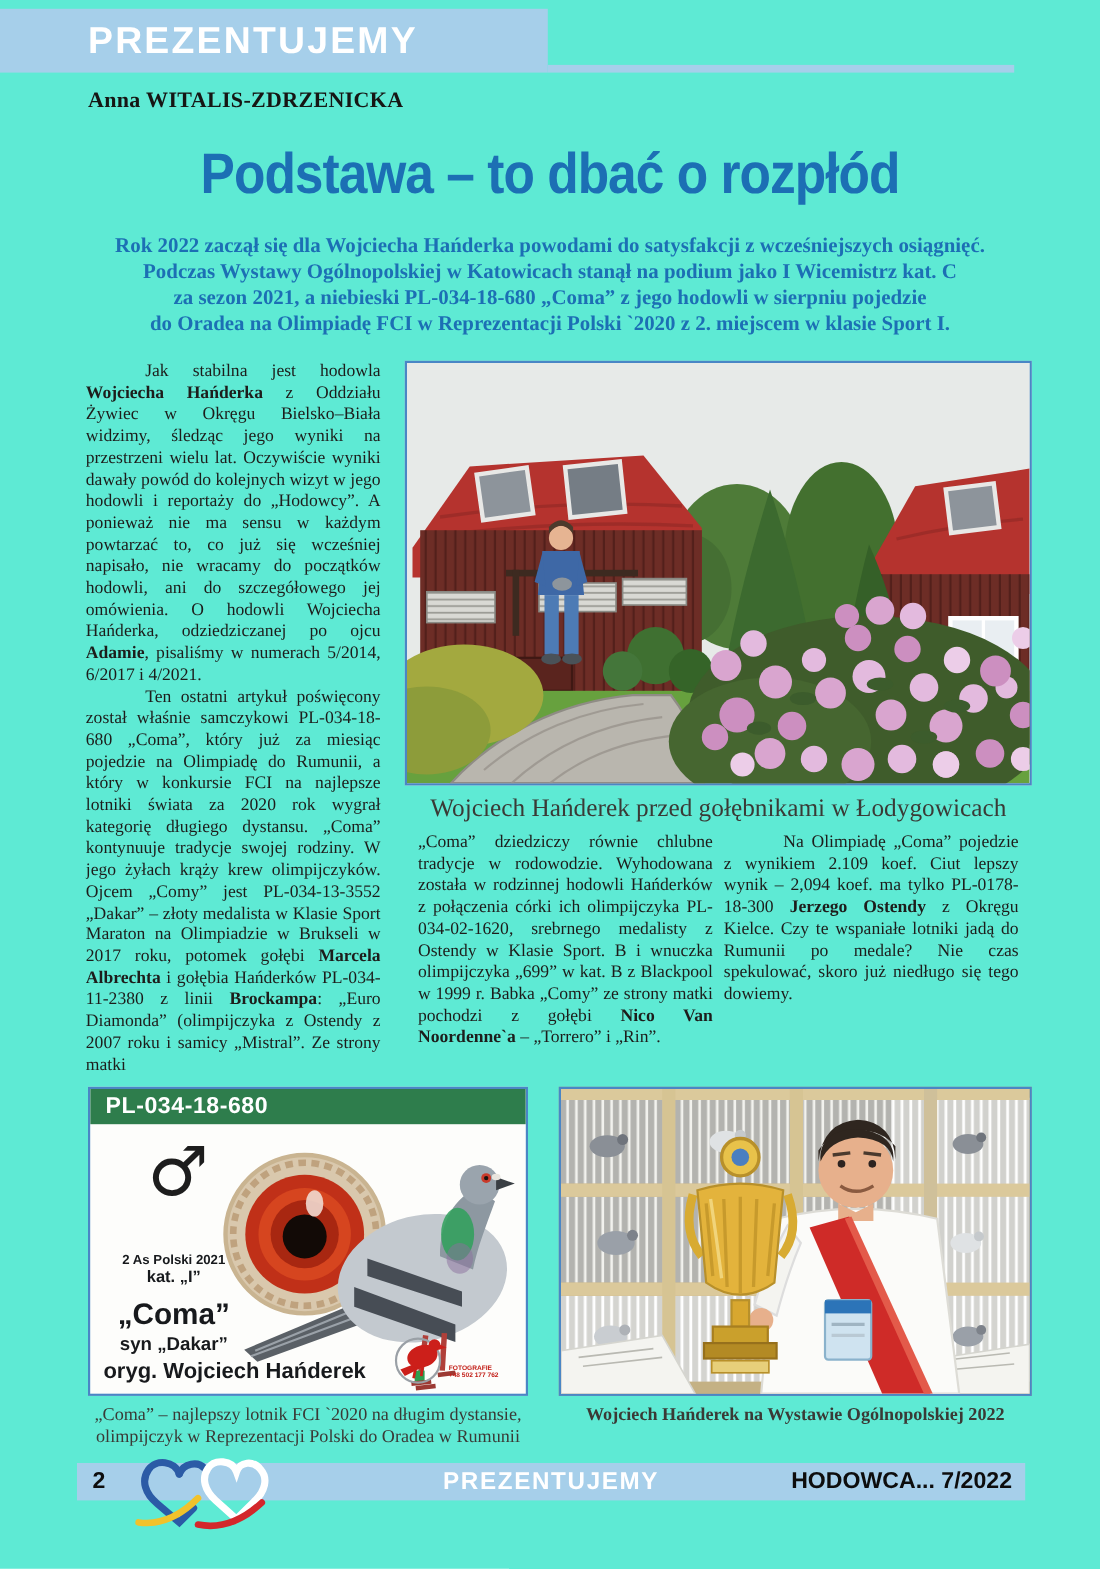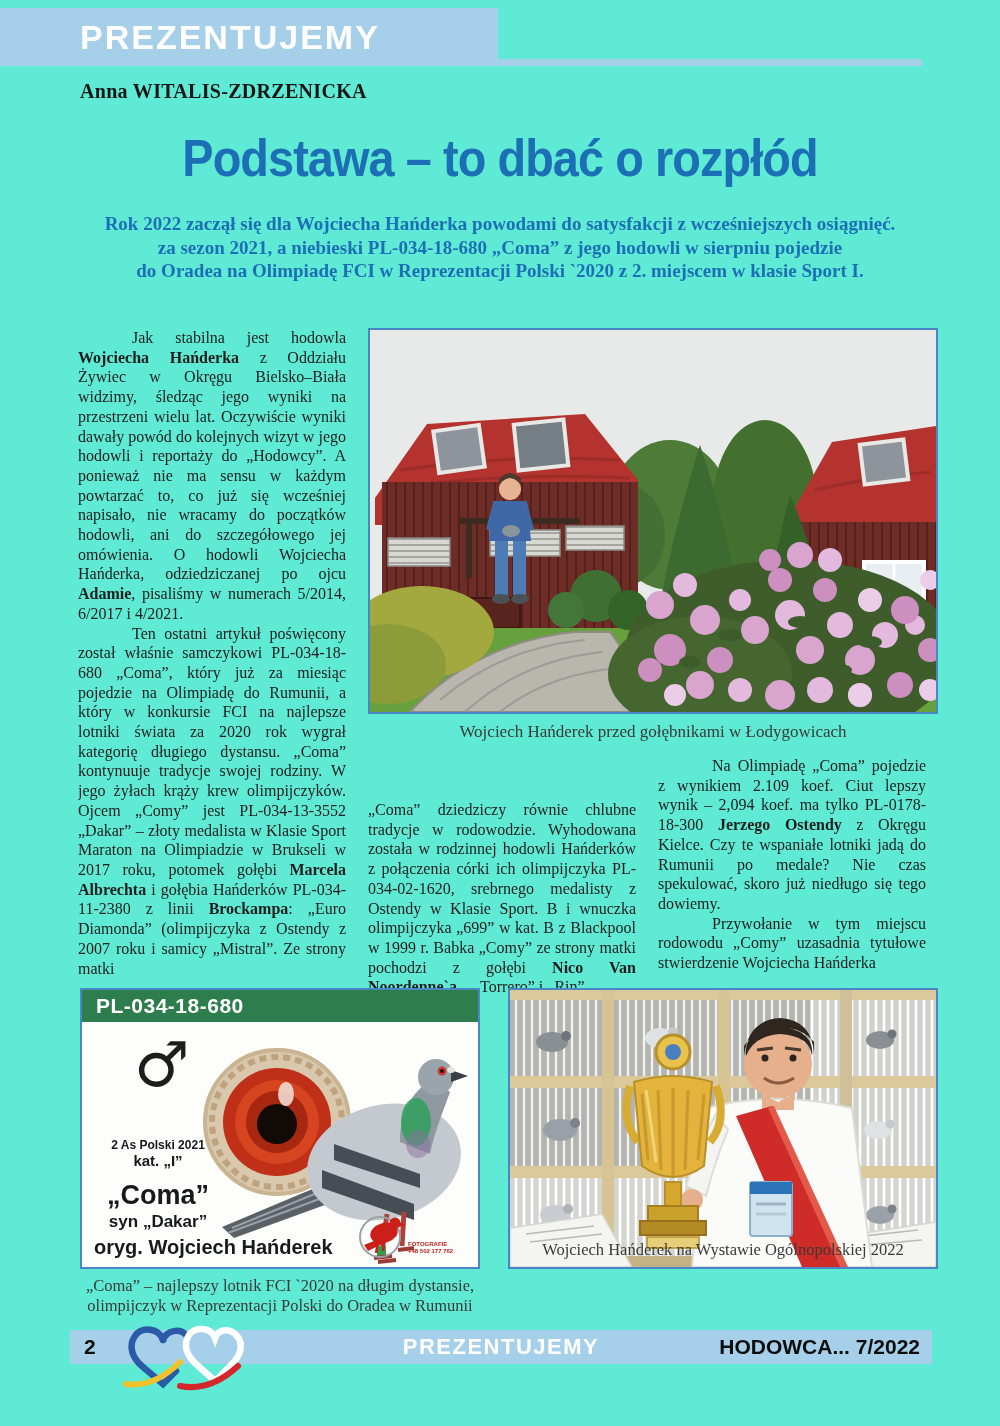--- a/index.html
+++ b/index.html
@@ -13,44 +13,44 @@
   .author { position:absolute; left:80px; top:80px; font-size:20px; font-weight:bold; color:#161614; letter-spacing:.3px; }
   .title { position:absolute; left:0; top:128px; width:1000px; text-align:center; font-family:"Liberation Sans",sans-serif; font-weight:bold; font-size:52px; color:var(--title-blue,#1c6fb4); transform:scaleX(.9); transform-origin:center; letter-spacing:-1px; }
   .lead { position:absolute; left:50px; top:212px; width:900px; text-align:center; font-size:19px; font-weight:bold; line-height:23.5px; color:var(--title-blue,#1c6fb4); }
 
   
   .col { position:absolute; width:268px; overflow:hidden; font-size:16px; line-height:19.7px; color:#1d1d1b; text-align:justify; }
   .col p { margin:0; }
   .col p.ind { text-indent:54px; }
   .col .b { font-weight:bold; }
   .col-left  { left:78px;  top:328px; height:652px; }
-  .col-mid   { left:368px; top:756px; height:228px;margin-top:44px; }
+  .col-mid   { left:380px; top:756px; height:228px; }
   .col-right { left:658px; top:756px; height:228px; }
 
   
   .photo-main { position:absolute; left:368px; top:328px; width:570px; height:386px; border:2px solid var(--border-blue,#4a86c5); background:#e7eae8; }
-  .caption-main { position:absolute; left:368px; top:722px; width:570px; text-align:center; font-size:17px; color:#3a3a36; }
+  .caption-main { position:absolute; left:368px; top:722px; width:570px; text-align:center; font-size:23px; color:#3a3a36; }
 
   .card { position:absolute; left:80px; top:988px; width:400px; height:281px; border:2px solid var(--border-blue,#4a86c5); background:#fdfdfb; overflow:hidden; }
   .card-header { position:absolute; left:0; top:0; width:100%; height:32px; background:var(--card-green,#2e7d4c); color:#fff; font-family:"Liberation Sans",sans-serif; font-weight:bold; font-size:21px; line-height:32px; padding-left:14px; letter-spacing:.5px; }
   .card-art { position:absolute; left:0; top:32px; width:400px; height:249px; }
   .card-sex { position:absolute; left:52px; top:44px; font-family:"DejaVu Sans",sans-serif; font-size:62px; color:#1d1d1d; line-height:62px; }
   .card-award { position:absolute; left:6px; top:148px; width:140px; text-align:center; font-family:"Liberation Sans",sans-serif; font-weight:bold; color:#17191c; }
   .card-award .l1 { font-size:12px; }
   .card-award .l2 { font-size:15px; }
   .card-name { position:absolute; left:6px; top:190px; width:140px; text-align:center; font-family:"Liberation Sans",sans-serif; font-weight:bold; font-size:27px; color:#17191c; }
   .card-lineage { position:absolute; left:6px; top:222px; width:140px; text-align:center; font-family:"Liberation Sans",sans-serif; font-weight:bold; font-size:17px; color:#17191c; }
   .card-origin { position:absolute; left:12px; bottom:8px; font-family:"Liberation Sans",sans-serif; font-weight:bold; font-size:20px; color:#17191c; }
   .card-credit { position:absolute; right:8px; bottom:6px; width:120px; height:50px; }
   .card-credit .txt { position:absolute; right:0; bottom:6px; width:62px; text-align:left; font-family:"Liberation Sans",sans-serif; font-weight:bold; color:#c32019; font-size:6px; line-height:7px; }
 
   .photo-trophy { position:absolute; left:508px; top:988px; width:430px; height:281px; border:2px solid var(--border-blue,#4a86c5); background:#c4b184; }
   .caption-two { position:absolute; text-align:center; font-size:16.5px; line-height:20px; color:#3a3a36; }
   .caption-card { left:55px; top:1276px; width:450px; }
-  .caption-trophy { left:498px; top:1240px; width:450px; }
+  .caption-trophy { left:498px; top:1276px; width:450px;font-weight:bold; }
 
   
   .footer-band { position:absolute; left:70px; top:1330px; width:862px; height:34px; background:var(--band-blue,#a6cfea); }
   .footer-page { position:absolute; left:14px; top:0; line-height:34px; font-family:"Liberation Sans",sans-serif; font-weight:bold; font-size:21px; color:#0d0d0d; }
   .footer-center { position:absolute; left:0; top:0; width:100%; text-align:center; line-height:34px; font-family:"Liberation Sans",sans-serif; font-weight:bold; font-size:22px; letter-spacing:1.5px; color:#ffffff; }
   .footer-right { position:absolute; right:12px; top:0; line-height:34px; font-family:"Liberation Sans",sans-serif; font-weight:bold; font-size:21px; color:#0d0d0d; }
   .footer-hearts { position:absolute; left:118px; top:1322px; width:150px; height:78px; }
   svg { display:block; }
 </style>
 </head>
@@ -59,34 +59,34 @@
 <div class="page">
 
   <div class="kicker-band">
     <span>PREZENTUJEMY</span>
   </div>
   <div class="kicker-line"></div>
   <div class="author">Anna WITALIS-ZDRZENICKA</div>
   <h1 class="title">Podstawa – to dbać o rozpłód</h1>
   <div class="lead">
       <div>Rok 2022 zaczął się dla Wojciecha Hańderka powodami do satysfakcji z wcześniejszych osiągnięć.</div>
+      <div>Podczas Wystawy Ogólnopolskiej w Katowicach stanął na podium jako I Wicemistrz kat. C</div>
       <div>za sezon 2021, a niebieski PL-034-18-680 „Coma” z jego hodowli w sierpniu pojedzie</div>
       <div>do Oradea na Olimpiadę FCI w Reprezentacji Polski `2020 z 2. miejscem w klasie Sport I.</div>
     </div>
 
   <div class="col col-left">
       <p class="ind"><span>Jak stabilna jest hodowla </span><span class="b">Wojciecha Hańderka</span><span> z Oddziału Żywiec w Okręgu Bielsko–Biała widzimy, śledząc jego wyniki na przestrzeni wielu lat. Oczywiście wyniki dawały powód do kolejnych wizyt w jego hodowli i reportaży do „Hodowcy”. A ponieważ nie ma sensu w każdym powtarzać to, co już się wcześniej napisało, nie wracamy do początków hodowli, ani do szczegółowego jej omówienia. O hodowli Wojciecha Hańderka, odziedziczanej po ojcu </span><span class="b">Adamie</span><span>, pisaliśmy w numerach 5/2014, 6/2017 i 4/2021.</span></p>
       <p class="ind"><span>Ten ostatni artykuł poświęcony został właśnie samczykowi PL-034-18-680 „Coma”, który już za miesiąc pojedzie na Olimpiadę do Rumunii, a który w konkursie FCI na najlepsze lotniki świata za 2020 rok wygrał kategorię długiego dystansu. „Coma” kontynuuje tradycje swojej rodziny. W jego żyłach krąży krew olimpijczyków. Ojcem „Comy” jest PL-034-13-3552 „Dakar” – złoty medalista w Klasie Sport Maraton na Olimpiadzie w Brukseli w 2017 roku, potomek gołębi </span><span class="b">Marcela Albrechta</span><span> i gołębia Hańderków PL-034-11-2380 z linii </span><span class="b">Brockampa</span><span>: „Euro Diamonda” (olimpijczyka z Ostendy z 2007 roku i samicy „Mistral”. Ze strony matki</span></p>
     </div>
   <div class="col col-mid">
       <p><span>„Coma” dziedziczy równie chlubne tradycje w rodowodzie. Wyhodowana została w rodzinnej hodowli Hańderków z połączenia córki ich olimpijczyka PL-034-02-1620, srebrnego medalisty z Ostendy w Klasie Sport. B i wnuczka olimpijczyka „699” w kat. B z Blackpool w 1999 r. Babka „Comy” ze strony matki pochodzi z gołębi </span><span class="b">Nico Van Noordenne`a</span><span> – „Torrero” i „Rin”.</span></p>
     </div>
   <div class="col col-right">
       <p class="ind"><span>Na Olimpiadę „Coma” pojedzie z wynikiem 2.109 koef. Ciut lepszy wynik – 2,094 koef. ma tylko PL-0178-18-300 </span><span class="b">Jerzego Ostendy</span><span> z Okręgu Kielce. Czy te wspaniałe lotniki jadą do Rumunii po medale? Nie czas spekulować, skoro już niedługo się tego dowiemy.</span></p>
-      <p class="ind"><span>Przywołanie w tym miejscu rodowodu „Comy” uzasadnia tytułowe stwierdzenie Wojciecha Hańderka</span></p>
     </div>
 
   <div class="photo-main">
     <svg width="566" height="382" viewBox="0 0 566 382">
       <defs>
         <pattern id="planks" width="9" height="10" patternUnits="userSpaceOnUse">
           <rect width="9" height="10" fill="#6d2d26"></rect>
           <line x1="8" y1="0" x2="8" y2="10" stroke="#53201b" stroke-width="2"></line>
         </pattern>
         <pattern id="grille" width="10" height="6" patternUnits="userSpaceOnUse">

